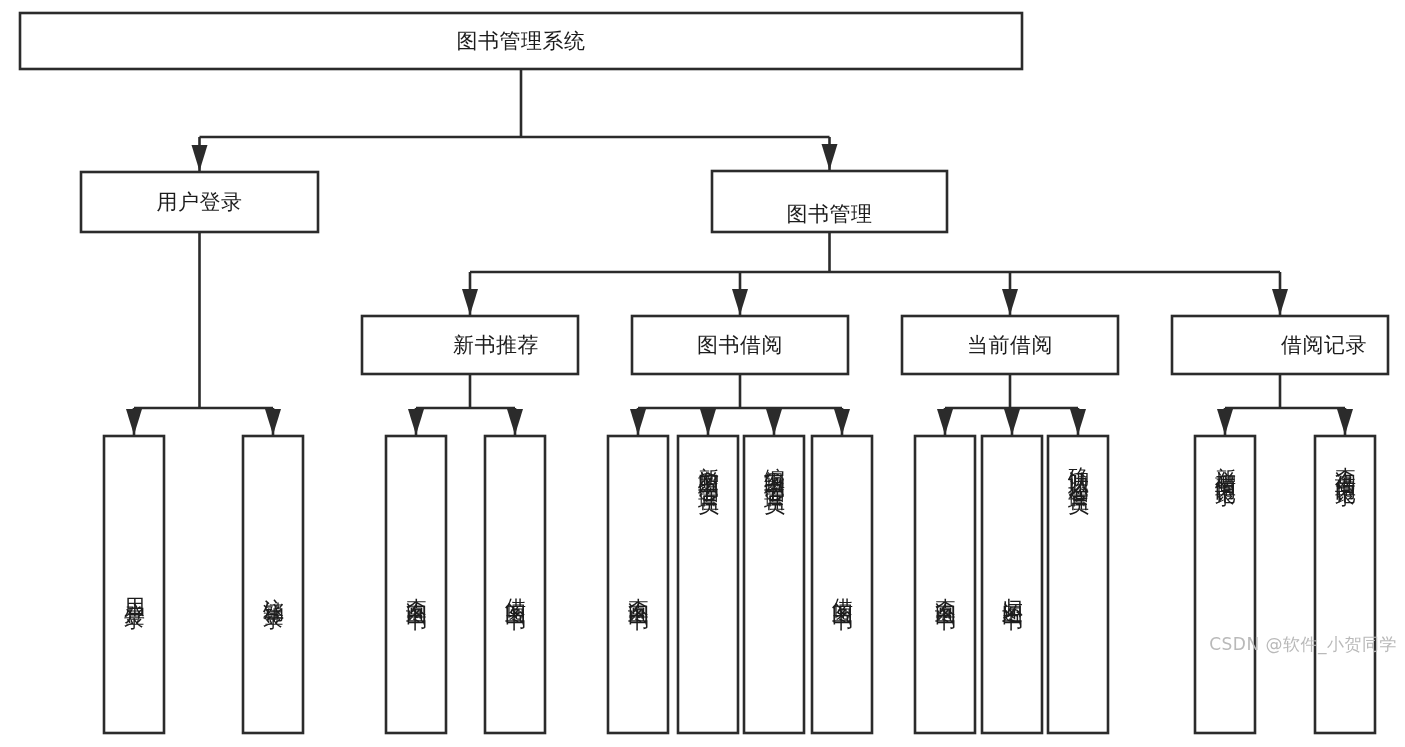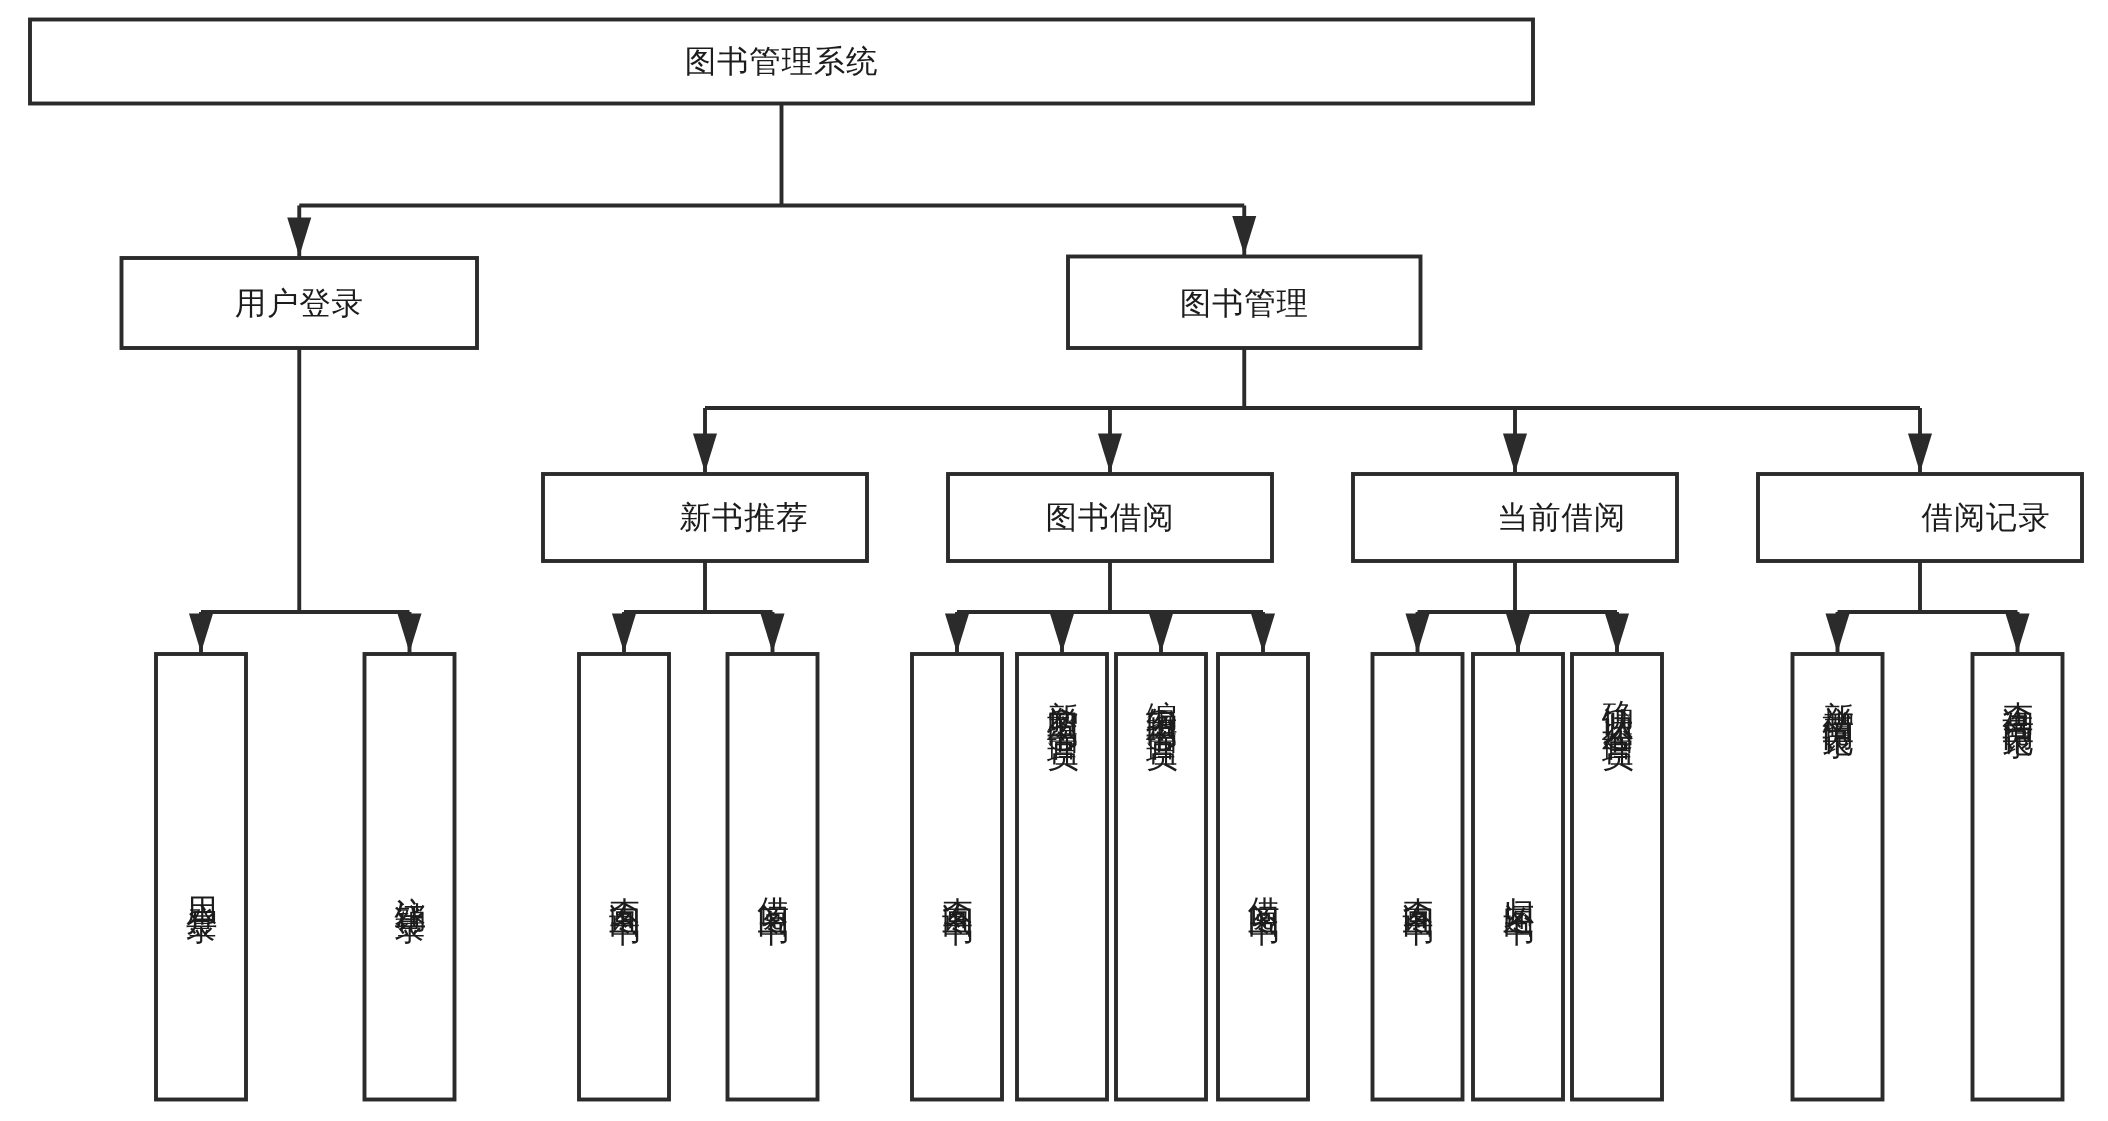--- a/index.html
+++ b/index.html
@@ -168,30 +168,30 @@
       </g>
   </svg>
 
   <div id="labels-layer">
       <div class="hlabel-wrap" style="left: 20px; top: 13px; width: 1002px; height: 56px;">
         <span class="hlabel-text">图书管理系统</span>
       </div>
       <div class="hlabel-wrap" style="left: 81px; top: 172px; width: 237px; height: 60px;">
         <span class="hlabel-text">用户登录</span>
       </div>
-      <div class="hlabel-wrap" style="left: 712px; top: 171px; width: 235px; height: 61px; text-align: center;">
+      <div class="hlabel-wrap" style="left: 712px; top: 183px; width: 235px; height: 61px; text-align: center;">
         <span class="hlabel-text">图书管理</span>
       </div>
       <div class="hlabel-wrap" style="left: 362px; top: 316px; width: 216px; height: 58px; margin-left: 26px;">
         <span class="hlabel-text">新书推荐</span>
       </div>
       <div class="hlabel-wrap" style="left: 632px; top: 316px; width: 216px; height: 58px; border-radius: 26px;">
         <span class="hlabel-text">图书借阅</span>
       </div>
-      <div class="hlabel-wrap" style="left: 933px; top: 316px; width: 216px; height: 58px;">
+      <div class="hlabel-wrap" style="left: 902px; top: 316px; width: 216px; height: 58px;">
         <span class="hlabel-text">当前借阅</span>
       </div>
       <div class="hlabel-wrap" style="left: 1216px; top: 316px; width: 216px; height: 58px;">
         <span class="hlabel-text">借阅记录</span>
       </div>
       <div class="vlabel-wrap" style="left: 104px; top: 450px; width: 60px; height: 277px; align-items: center;">
         <span class="vlabel-text">用户登录</span>
       </div>
       <div class="vlabel-wrap" style="left: 243px; top: 450px; width: 60px; height: 277px; align-items: center;">
         <span class="vlabel-text">注销登录</span>
@@ -224,13 +224,14 @@
         <span class="vlabel-text">确认归还（管理员）</span>
       </div>
       <div class="vlabel-wrap" style="left: 1195px; top: 450px; width: 60px; height: 277px;">
         <span class="vlabel-text">新增借阅记录</span>
       </div>
       <div class="vlabel-wrap" style="left: 1315px; top: 450px; width: 60px; height: 277px;">
         <span class="vlabel-text">查询借阅记录</span>
       </div>
     </div>
 
+  <div id="watermark">CSDN @软件_小贺同学</div>
 </div>
 
 </body></html>

